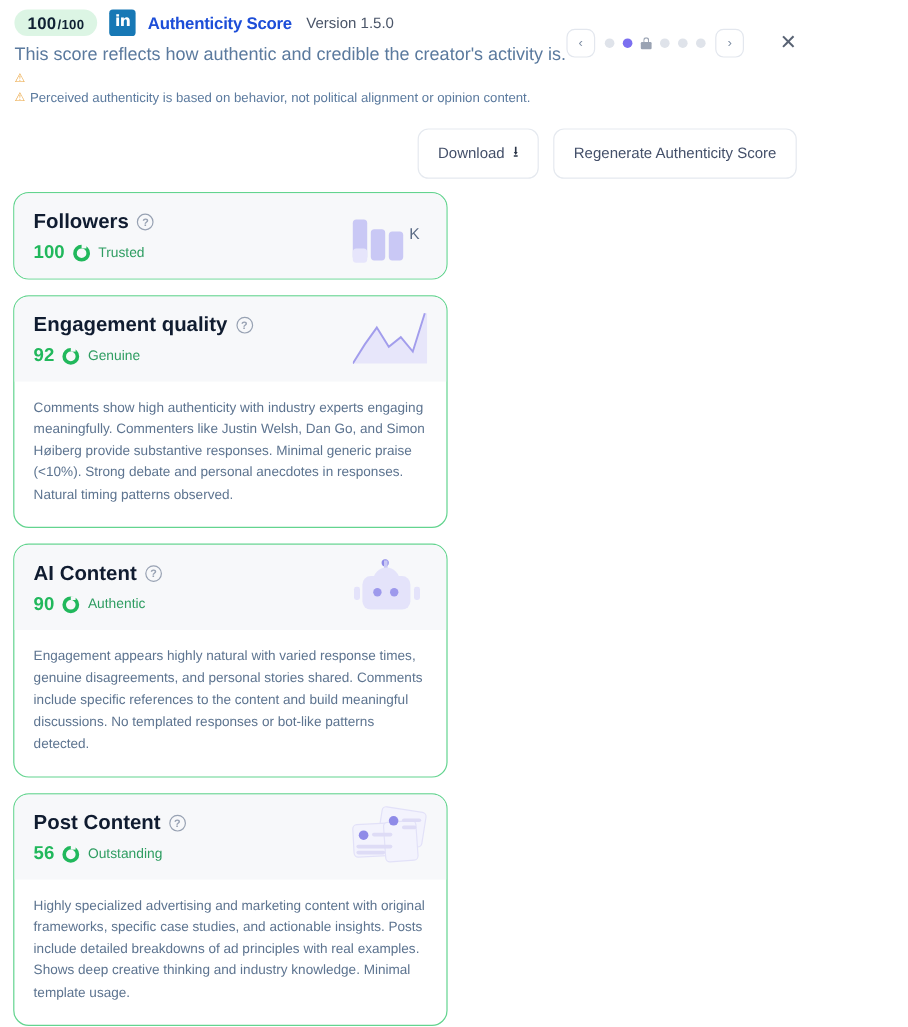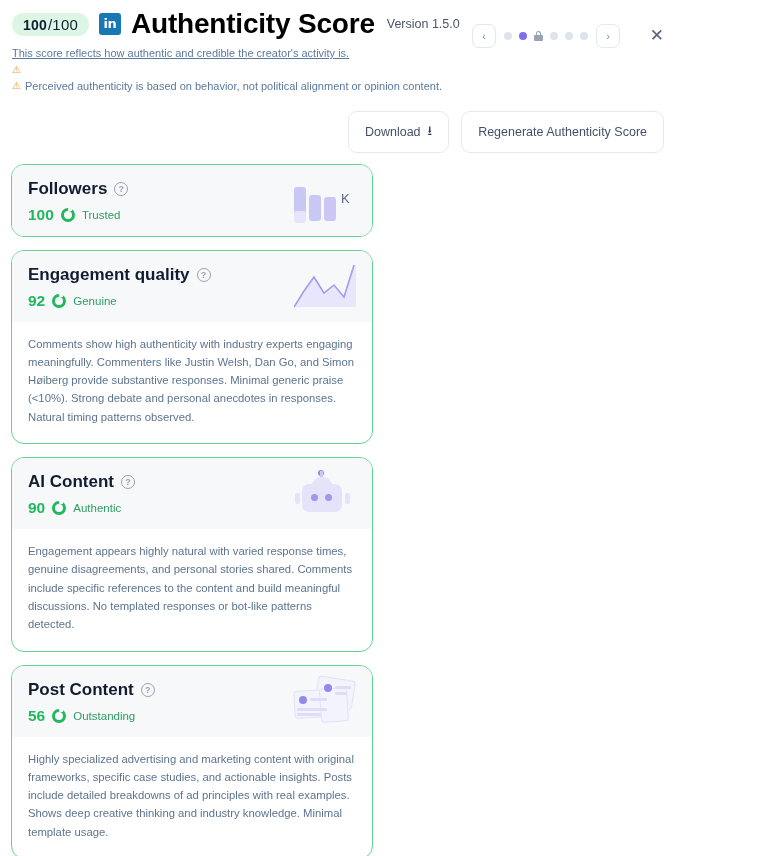--- a/index.html
+++ b/index.html
@@ -12,32 +12,32 @@
   .page { position: relative; width: 678px; height: 856px; background:#fff; }
 
   
   .header { padding: 8px 12px 2px 12px; }
   .hdr-top { display: flex; align-items: center; gap: 10px; }
   .score-pill {
     background: #dcf5e4; color: #0f2033; border-radius: 14px;
     padding: 3px 11px; font-size: 14px; font-weight: 700; letter-spacing:.2px;
     display: flex; align-items: baseline; gap: 1px;
   }
-  .score-pill .denom { font-size: 15px; font-weight: 400; }
+  .score-pill .denom { font-size: 11px; font-weight: 700; }
   .li-logo {
     width: 22px; height: 22px; background: #1778b5; border-radius: 3px;
     display: flex; align-items: center; justify-content: center;
     color: #fff; font-weight: 700; font-size: 13px; line-height: 1;
     font-family: "DejaVu Sans", sans-serif; letter-spacing: -0.5px;
     padding-bottom: 1px;
   }
-  .hdr-title { font-size: 28px; font-weight: 700; color: #000000; letter-spacing: -0.2px; }
+  .hdr-title { font-size: 14px; font-weight: 700; color: #1d4ed8; letter-spacing: -0.2px; }
   .hdr-version { font-size: 12.5px; color: #4a5568; font-weight: 400; margin-left: 2px; }
 
-  .hdr-sub { font-size: 11px; color: #5b7a9e; margin-top: 5px; line-height: 1.5; text-decoration: underline; }
+  .hdr-sub { font-size: 15px; color: #5b7a9e; margin-top: 5px; line-height: 1.5; }
   .hdr-warn { font-size: 11px; color: #5b7a9e; line-height: 1.55; display: flex; align-items: flex-start; gap: 4px; }
   .warn-tri { color: #eaa33c; font-size: 10px; line-height: 1.6; }
 
   
   .pager { position: absolute; top: 24px; right: 58px; display: flex; align-items: center; gap: 8px; }
   .pg-btn {
     width: 24px; height: 24px; border: 1px solid #e3e7ee; border-radius: 7px;
     background: #fff; display: flex; align-items: center; justify-content: center;
     color: #7d8da3; font-size: 11px; cursor: pointer;
   }

